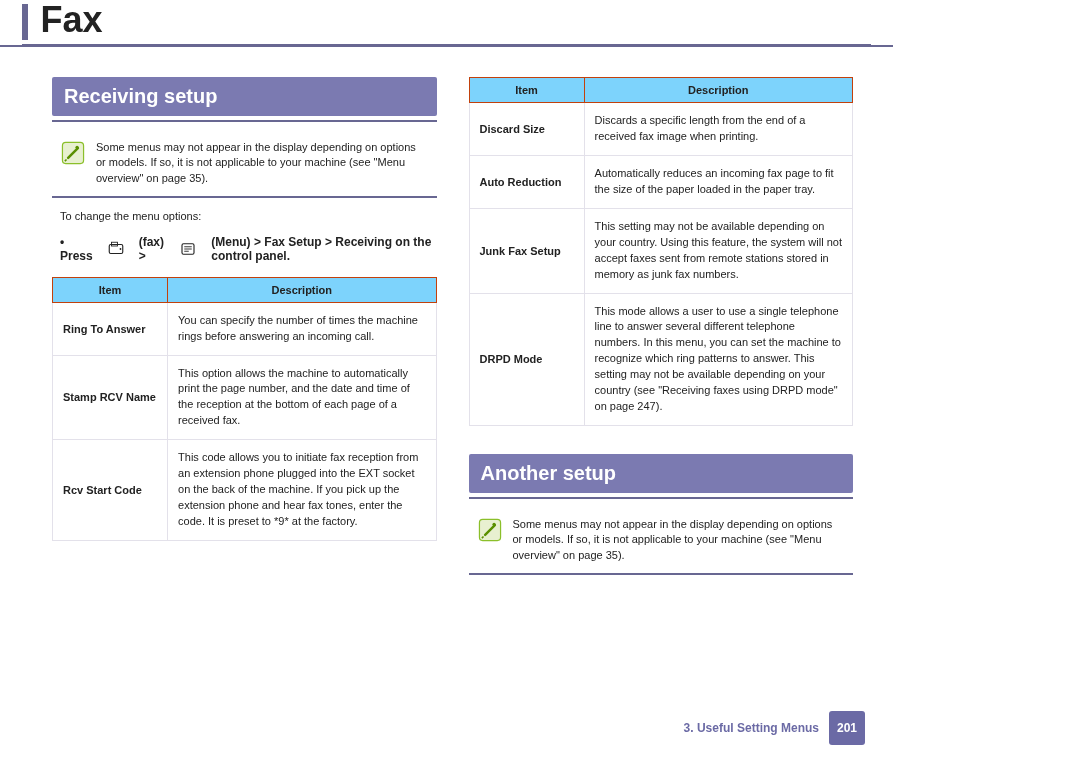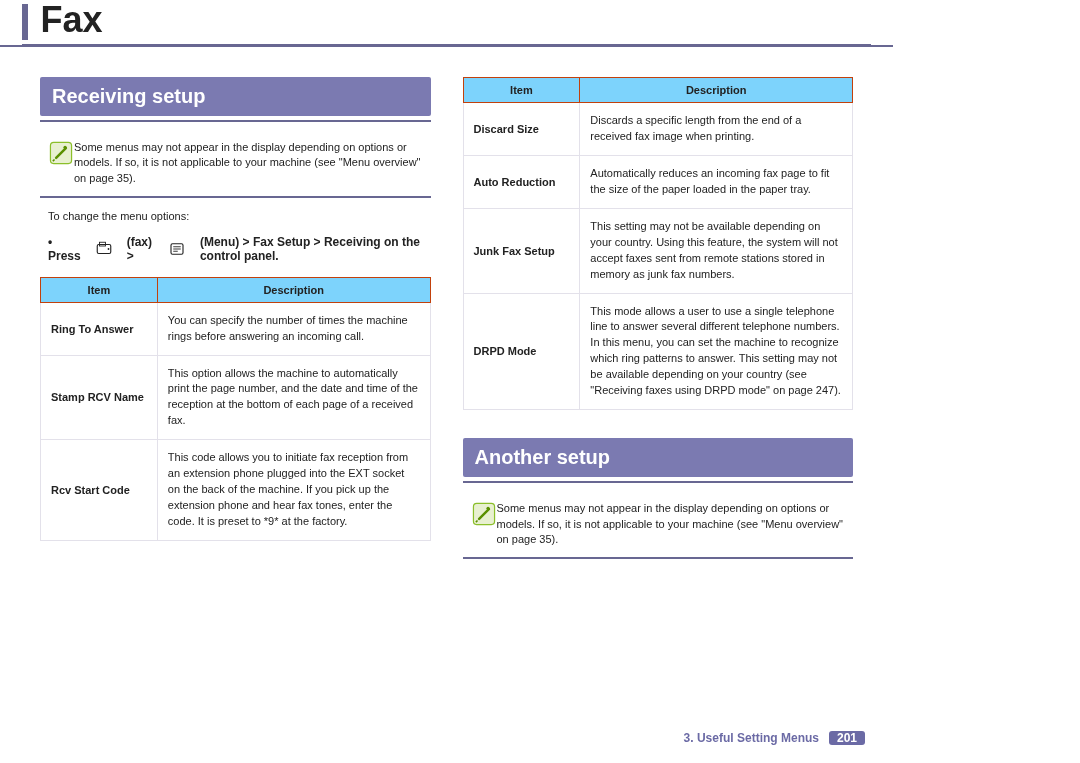--- a/index.html
+++ b/index.html
@@ -5,47 +5,47 @@
   * { box-sizing: border-box; margin: 0; padding: 0; }
   html, body { width: 1080px; height: 763px; font-family: Arial, Helvetica, sans-serif; background: #fff; color: #222; }
   .page { position: relative; width: 893px; height: 763px; }
 
   
   .title-wrap { padding: 0 22px; border-bottom: 2px solid #686792; }
   .title-accent { display:inline-block; width:6px; height:36px; background:#686792; vertical-align: bottom; margin-right: 8px; }
   .title-text { font-size: 36px; font-weight: 700; display:inline-block; line-height: 40px; }
   .title-underline { height:1px; background:#686792; margin-top: 4px; }
 
-  .columns { display:flex; gap: 32px; padding: 30px 40px 0 40px; }
+  .columns { display:flex; gap: 32px; padding: 30px 40px 0 52px; }
   .col { flex: 1 1 0; min-width: 0; }
 
   .section-header { background:#7b7ab1; color:#fff; font-size:20px; font-weight:600; padding:8px 12px; border-radius:2px; }
   .section-sub-rule { height:2px; background:#686792; margin-top:4px; }
 
-  .note-row { display:flex; margin:18px 8px 10px 8px; }
+  .note-row { display:flex; gap:10px; margin:18px 8px 10px 8px; }
   .note-icon { width:26px; height:26px; flex:0 0 26px; }
   .note-icon svg { width:26px; height:26px; }
   .note-text { font-size:11px; line-height:1.4; }
 
   .instr { font-size:11px; margin: 10px 8px 4px 8px; line-height:1.5; }
   .menu-path { font-size:12px; font-weight:700; margin: 10px 0 14px 8px; display:flex; align-items:center; gap:14px; }
   .menu-path .icon-slot { display:inline-block; }
 
   table.setting { width:100%; border-collapse: collapse; font-size:11px; }
   table.setting th { background:#7dd3fc; color:#222; font-weight:700; text-align:center; padding:6px 8px; border:1px solid #c2410c; }
   table.setting td { padding:10px 10px; border:1px solid #e3e1ea; vertical-align: middle; }
   table.setting td.item { font-weight:700; width: 30%; }
   table.setting td.desc { line-height:1.45; }
 
   
   .col-right { padding-top: 0; }
 
   .footer { position:absolute; right:28px; bottom:18px; display:flex; align-items:center; gap:10px; }
   .footer-text { color:#6b6aa5; font-weight:700; font-size:12px; }
-  .page-no { background:#6b6aa5; color:#fff; font-weight:700; font-size:12px; padding:0 8px; border-radius:3px; }
+  .page-no { background:#6b6aa5; color:#fff; font-weight:700; font-size:12px; padding:10px 8px; border-radius:3px; }
 
   
   .mini-icon svg { width:18px; height:18px; vertical-align:middle; }
 </style>
 </head>
 <body>
 
 <div class="page">
 
   <div class="title-wrap">

